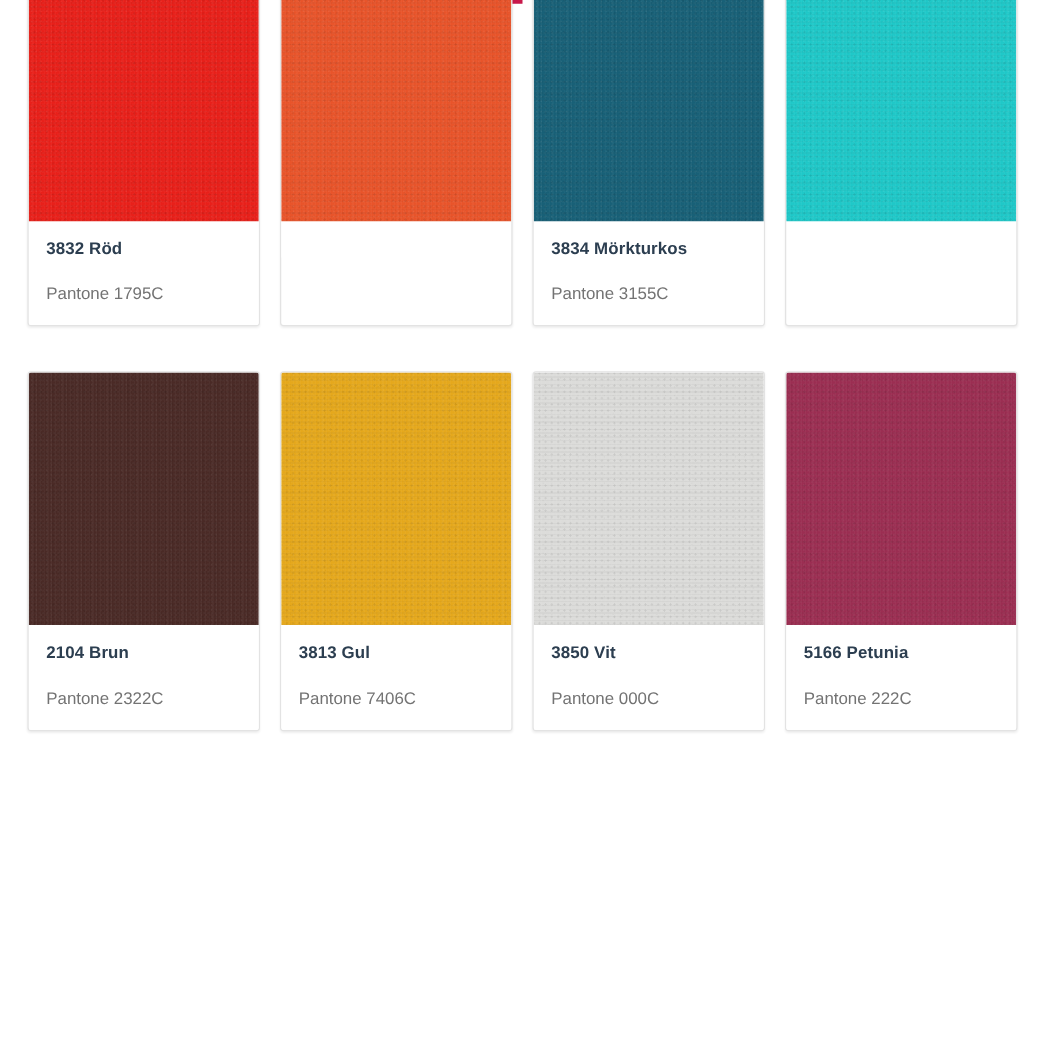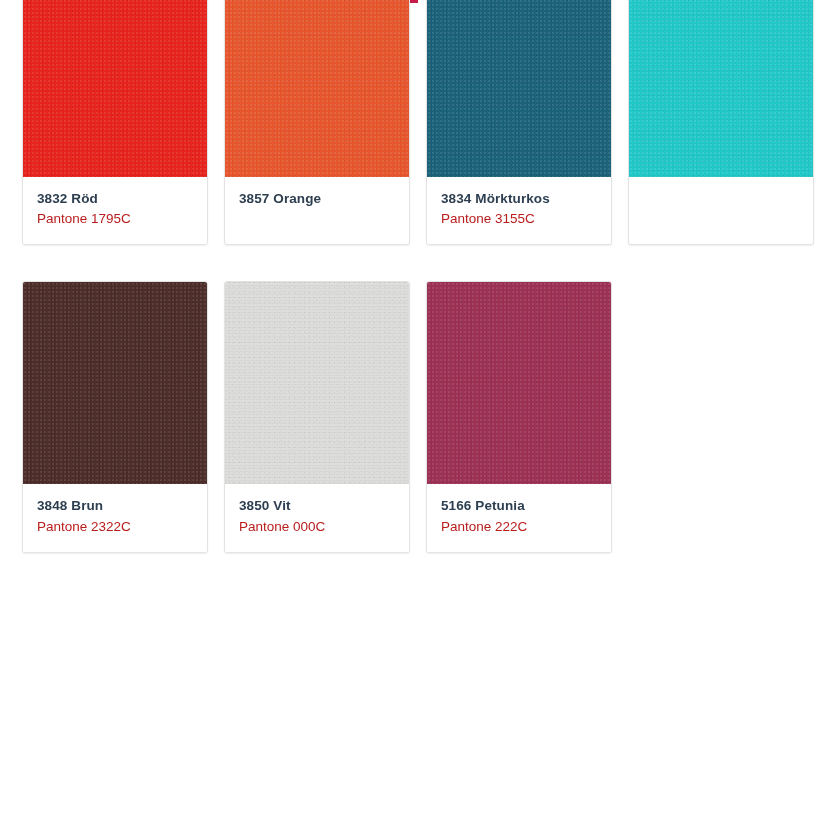--- a/index.html
+++ b/index.html
@@ -89,24 +89,24 @@
 
   .name {
     font-size: 13.5px;
     font-weight: bold;
     color: #2c3e50;
     letter-spacing: 0.1px;
     line-height: 1.35;
   }
 
   .code {
-    margin-top: 2px;
+    margin-top: 18px;
     font-size: 13.5px;
     font-weight: normal;
-    color: #b91c1c;
+    color: #737373;
     line-height: 1.35;
   }
 </style>
 </head>
 <body>
 
 <div id="page">
 
   <div class="top-bleed"></div>
 
@@ -114,38 +114,44 @@
       <div class="card">
         <div class="swatch" style="background-color: rgb(232, 32, 26);"></div>
         <div class="label">
           <div class="name">3832 Röd</div>
           <div class="code">Pantone 1795C</div>
         </div>
       </div>
       <div class="card">
         <div class="swatch" style="background-color: rgb(232, 84, 42);"></div>
         <div class="label">
-          <div class="name">3857 Orange</div>
         </div>
       </div>
       <div class="card">
         <div class="swatch" style="background-color: rgb(24, 96, 119);"></div>
         <div class="label">
           <div class="name">3834 Mörkturkos</div>
           <div class="code">Pantone 3155C</div>
         </div>
       </div>
       <div class="card">
         <div class="swatch" style="background-color: rgb(31, 200, 200);"></div>
       </div>
       <div class="card">
         <div class="swatch" style="background-color: rgb(74, 42, 38);"></div>
         <div class="label">
-          <div class="name">3848 Brun</div>
+          <div class="name">2104 Brun</div>
           <div class="code">Pantone 2322C</div>
+        </div>
+      </div>
+      <div class="card">
+        <div class="swatch" style="background-color: rgb(229, 168, 28);"></div>
+        <div class="label">
+          <div class="name">3813 Gul</div>
+          <div class="code">Pantone 7406C</div>
         </div>
       </div>
       <div class="card">
         <div class="swatch" style="background-color: rgb(220, 220, 218);"></div>
         <div class="label">
           <div class="name">3850 Vit</div>
           <div class="code">Pantone 000C</div>
         </div>
       </div>
       <div class="card">

